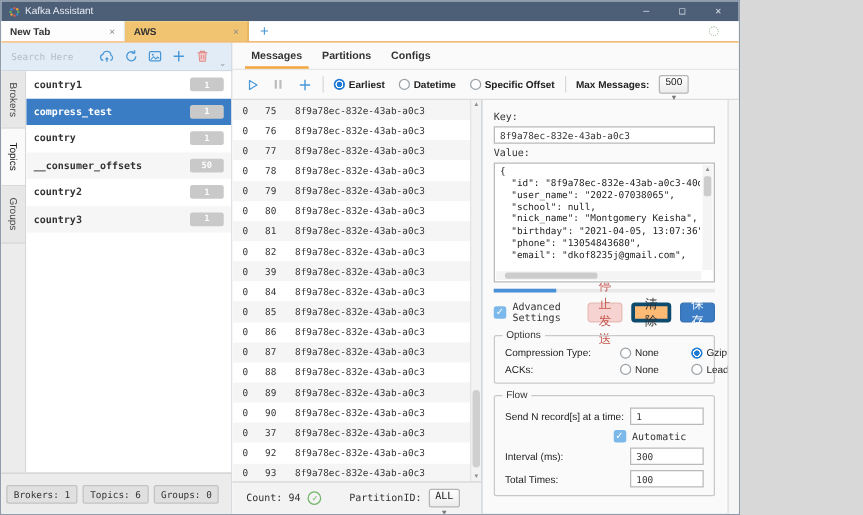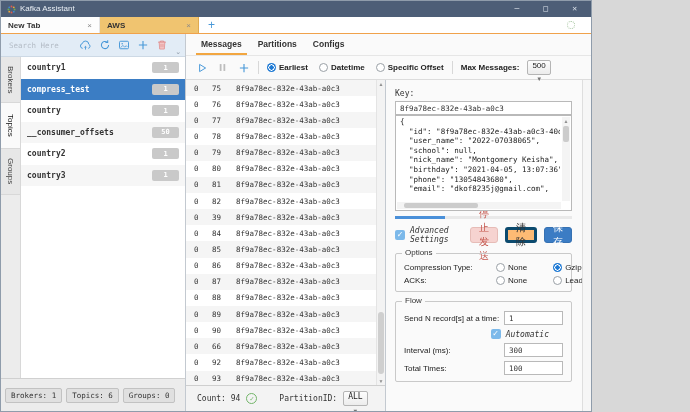--- a/index.html
+++ b/index.html
@@ -81,21 +81,21 @@
   .value-box{position:relative;height:96px;border:1px solid #b9b9b9;background:#fff;padding:1px 11px 9px 4px;}
   .value-box pre{margin:0;height:100%;overflow:hidden;font-family:"DejaVu Sans Mono",monospace;font-size:7.5px;line-height:9.6px;color:#222;}
   .vb-vscroll{position:absolute;top:1px;right:1px;bottom:9px;width:8px;background:#f4f4f4;}
   .vb-vthumb{position:absolute;left:1px;right:1px;top:9px;height:16px;background:#cccccc;border-radius:2px;}
   .vb-hscroll{position:absolute;left:1px;right:10px;bottom:1px;height:7px;background:#f4f4f4;}
   .vb-hthumb{position:absolute;top:1px;bottom:1px;left:7px;width:45%;background:#cccccc;border-radius:2px;}
   .progress{height:3px;background:#e9e9e9;margin-top:5px;}
   .progress-fill{height:100%;background:#4a90d9;}
   .adv-row{display:flex;align-items:center;gap:5px;margin-top:7px;}
   .checkbox{width:10px;height:10px;border-radius:2px;background:#7cb9ea;color:#fff;font-size:8px;line-height:10px;text-align:center;flex:none;}
-  .adv-label{font-family:"DejaVu Sans Mono",monospace;font-size:8px;color:#333;font-style:italic;}
+  .adv-label{font-family:"DejaVu Sans Mono",monospace;font-size:8px;color:#333;}
   .btn-group{margin-left:auto;display:flex;gap:7px;}
   .btn{height:16px;display:flex;align-items:center;padding:0 8px;border-radius:3px;font-size:10px;}
   .btn-stop{background:#f6d3d0;color:#c4564d;border:1px solid #e6bcb7;}
   .btn-clear{background:#fdba74;color:#333;border:3px solid #0c4a6e;}
   .btn-save{background:#3b7cc4;color:#fff;border:1px solid #3671b2;}
   .fieldset{border:1px solid #c9c9c9;border-radius:2px;margin-top:9px;padding:5px 8px 6px;position:relative;}
   .legend{position:absolute;top:-6px;left:6px;background:#fafafa;padding:0 3px;font-size:8px;color:#333;}
   .opt-row{display:flex;align-items:center;margin-top:4px;}
   .opt-label{width:92px;flex:none;font-size:8px;color:#222;}
   .radio-group{display:flex;gap:26px;align-items:center;}
@@ -348,21 +348,21 @@
                   <span class="msg-o">89</span>
                   <span class="msg-v">8f9a78ec-832e-43ab-a0c3</span>
                 </div>
                 <div class="msg-row">
                   <span class="msg-p">0</span>
                   <span class="msg-o">90</span>
                   <span class="msg-v">8f9a78ec-832e-43ab-a0c3</span>
                 </div>
                 <div class="msg-row">
                   <span class="msg-p">0</span>
-                  <span class="msg-o">66</span>
+                  <span class="msg-o">37</span>
                   <span class="msg-v">8f9a78ec-832e-43ab-a0c3</span>
                 </div>
                 <div class="msg-row">
                   <span class="msg-p">0</span>
                   <span class="msg-o">92</span>
                   <span class="msg-v">8f9a78ec-832e-43ab-a0c3</span>
                 </div>
                 <div class="msg-row">
                   <span class="msg-p">0</span>
                   <span class="msg-o">93</span>
@@ -382,20 +382,21 @@
             <span class="combo">
               <span>ALL</span>
               <span class="arrow">▼</span>
             </span>
           </div>
         </div>
 
         <div class="detail">
           <div class="field-label">Key:</div>
           <input class="text-input" value="8f9a78ec-832e-43ab-a0c3" style="">
+          <div class="field-label">Value:</div>
           <div class="value-box">
             <pre>{
   "id": "8f9a78ec-832e-43ab-a0c3-40defc3c33b5",
   "user_name": "2022-07038065",
   "school": null,
   "nick_name": "Montgomery Keisha",
   "birthday": "2021-04-05, 13:07:36",
   "phone": "13054843680",
   "email": "dkof8235j@gmail.com",</pre>
             <div class="vb-vscroll">

